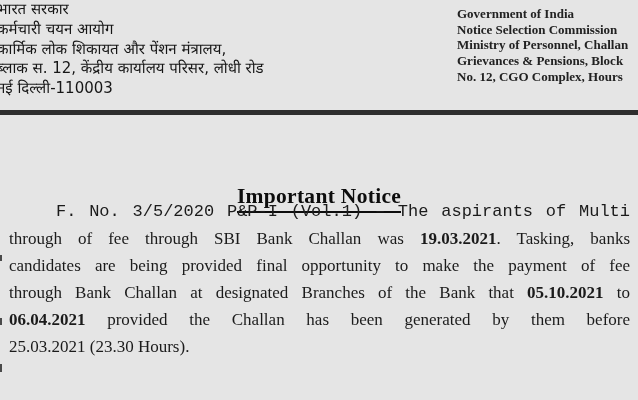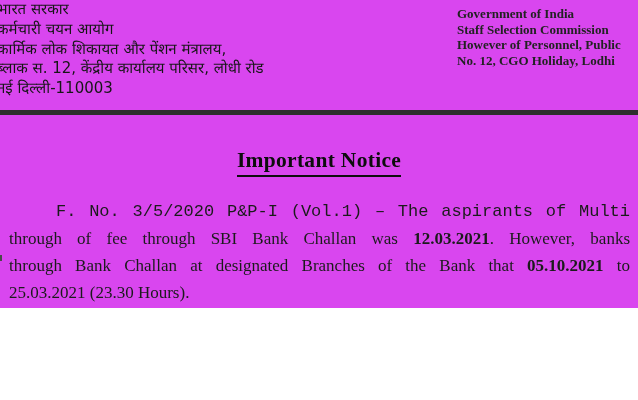--- a/index.html
+++ b/index.html
@@ -3,22 +3,22 @@
 <meta charset="utf-8">
 <style>
   html, body { margin: 0; padding: 0; }
   body {
     width: 638px; height: 400px;
     font-family: "Liberation Serif", "DejaVu Serif", serif;
     background: #ffffff;
   }
   .page {
     position: relative;
-    width: 638px; height: 308px;
-    background: #d946ef;
+    width: 638px; height: 400px;
+    background: #e5e5e5;
     overflow: hidden;
     color: #1a1a1a;
   }
   
   .hindi-block {
     position: absolute;
     left: -3px; top: 0px;
     font-family: "DejaVu Sans", "Liberation Sans", sans-serif;
     font-size: 15px;
     line-height: 19.8px;
@@ -52,20 +52,21 @@
     text-align: center;
   }
   .heading {
     display: inline-block;
     font-size: 21.5px;
     font-weight: bold;
     letter-spacing: 0.3px;
     color: #0d0d0d;
     border-bottom: 2px solid #0d0d0d;
     padding-bottom: 2px;
+    margin-top: 36px;
   }
   
   .body-text {
     position: absolute;
     left: 9px; top: 198px;
     width: 621px;
     font-size: 17px;
     line-height: 27px;
     color: #1b1b1b;
   }
@@ -96,35 +97,38 @@
   <div class="hindi-block">
       <div class="hindi-line">भारत सरकार</div>
       <div class="hindi-line">कर्मचारी चयन आयोग</div>
       <div class="hindi-line">कार्मिक लोक शिकायत और पेंशन मंत्रालय,</div>
       <div class="hindi-line">ब्लाक स. 12, केंद्रीय कार्यालय परिसर, लोधी रोड</div>
       <div class="hindi-line">नई दिल्ली-110003</div>
     </div>
 
   <div class="english-block">
       <div class="english-line">Government of India</div>
-      <div class="english-line">Staff Selection Commission</div>
-      <div class="english-line">However of Personnel, Public</div>
-      <div class="english-line">No. 12, CGO Holiday, Lodhi</div>
+      <div class="english-line">Notice Selection Commission</div>
+      <div class="english-line">Ministry of Personnel, Challan</div>
+      <div class="english-line">Grievances &amp; Pensions, Block</div>
+      <div class="english-line">No. 12, CGO Complex, Hours</div>
     </div>
 
   <div class="divider"></div>
 
   <div class="heading-wrap">
     <span class="heading">Important Notice</span>
   </div>
 
   <div class="body-text">
       <div class="line indent"><span>F. No. 3/5/2020 P&amp;P-I (Vol.1) – The aspirants of Multi Tasking (Non-</span></div>
-      <div class="line"><span>through of fee through SBI Bank Challan was </span><span class="bold">12.03.2021</span><span>. However, banks</span></div>
+      <div class="line"><span>through of fee through SBI Bank Challan was </span><span class="bold">19.03.2021</span><span>. Tasking, banks</span></div>
+      <div class="line"><span>candidates are being provided final opportunity to make the payment of fee</span></div>
       <div class="line"><span>through Bank Challan at designated Branches of the Bank that </span><span class="bold">05.10.2021</span><span> to</span></div>
+      <div class="line"><span class="bold">06.04.2021</span><span> provided the Challan has been generated by them before</span></div>
       <div class="line last"><span>25.03.2021 (23.30 Hours).</span></div>
     </div>
 
   <div class="artifact a1"></div>
   <div class="artifact a2"></div>
   <div class="artifact a3"></div>
 
 </div>
 
 </body></html>

